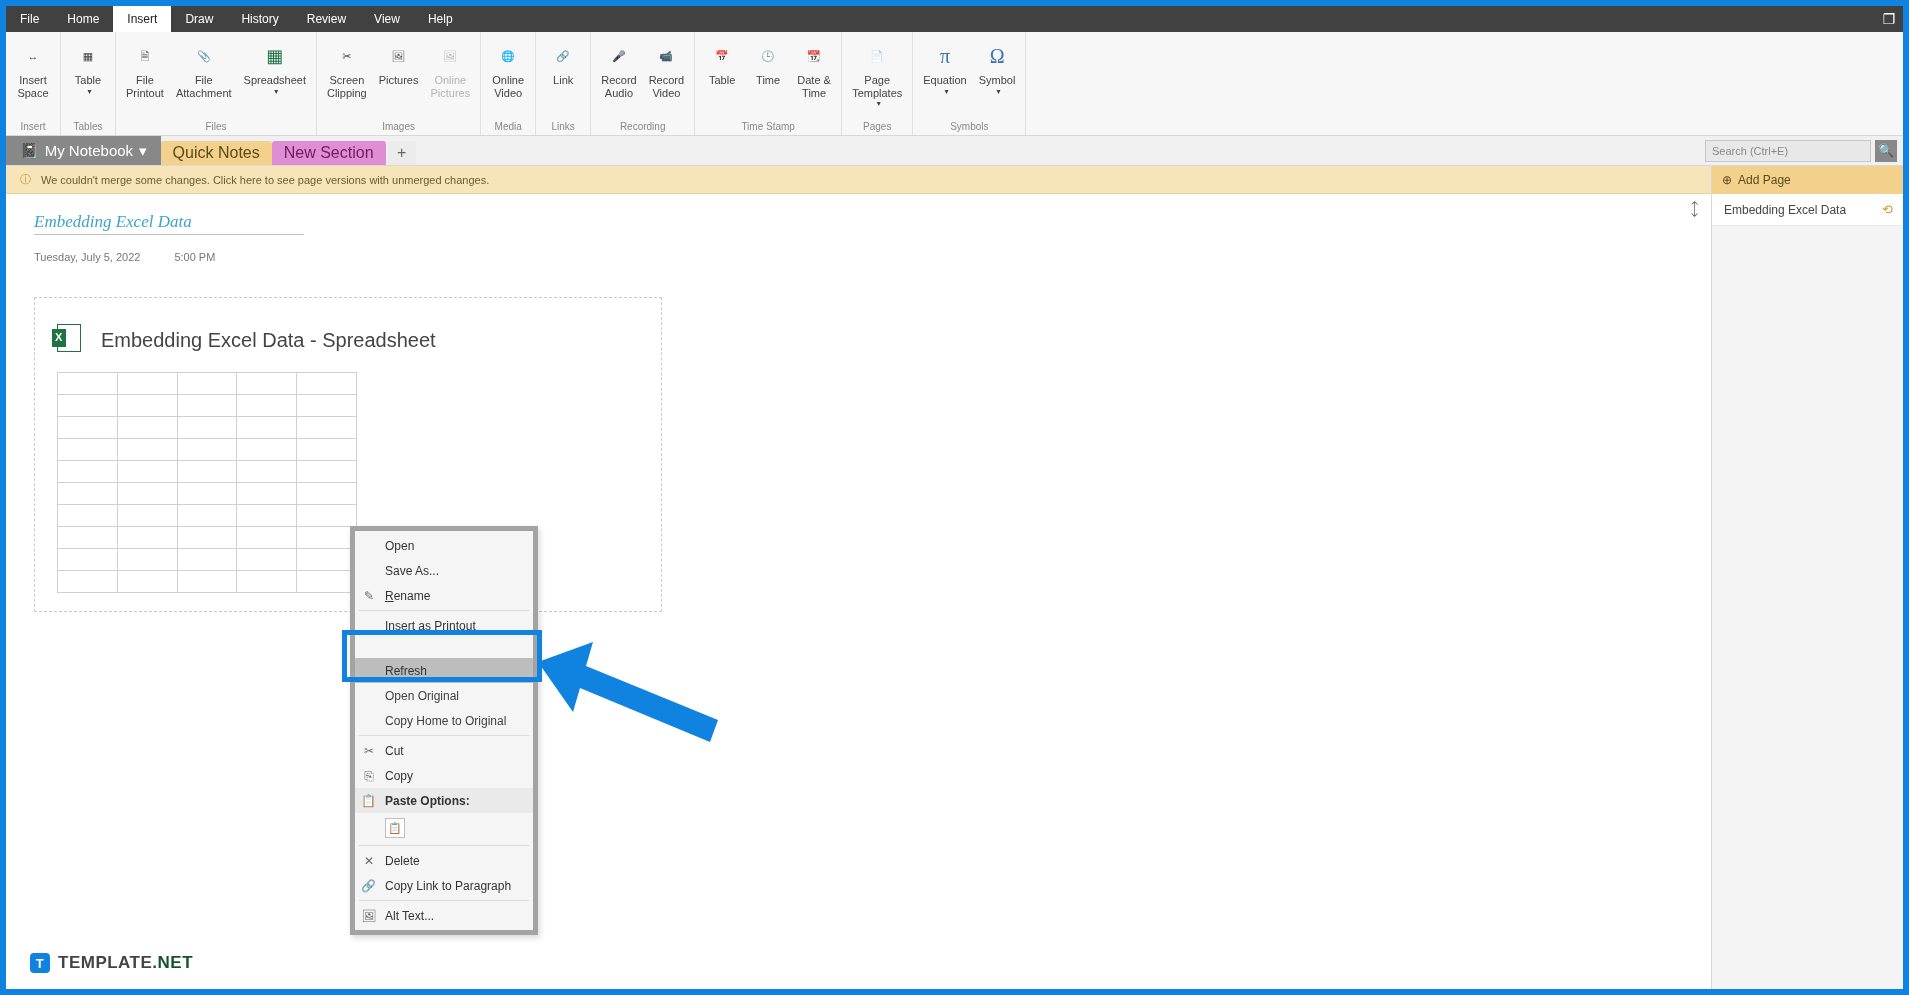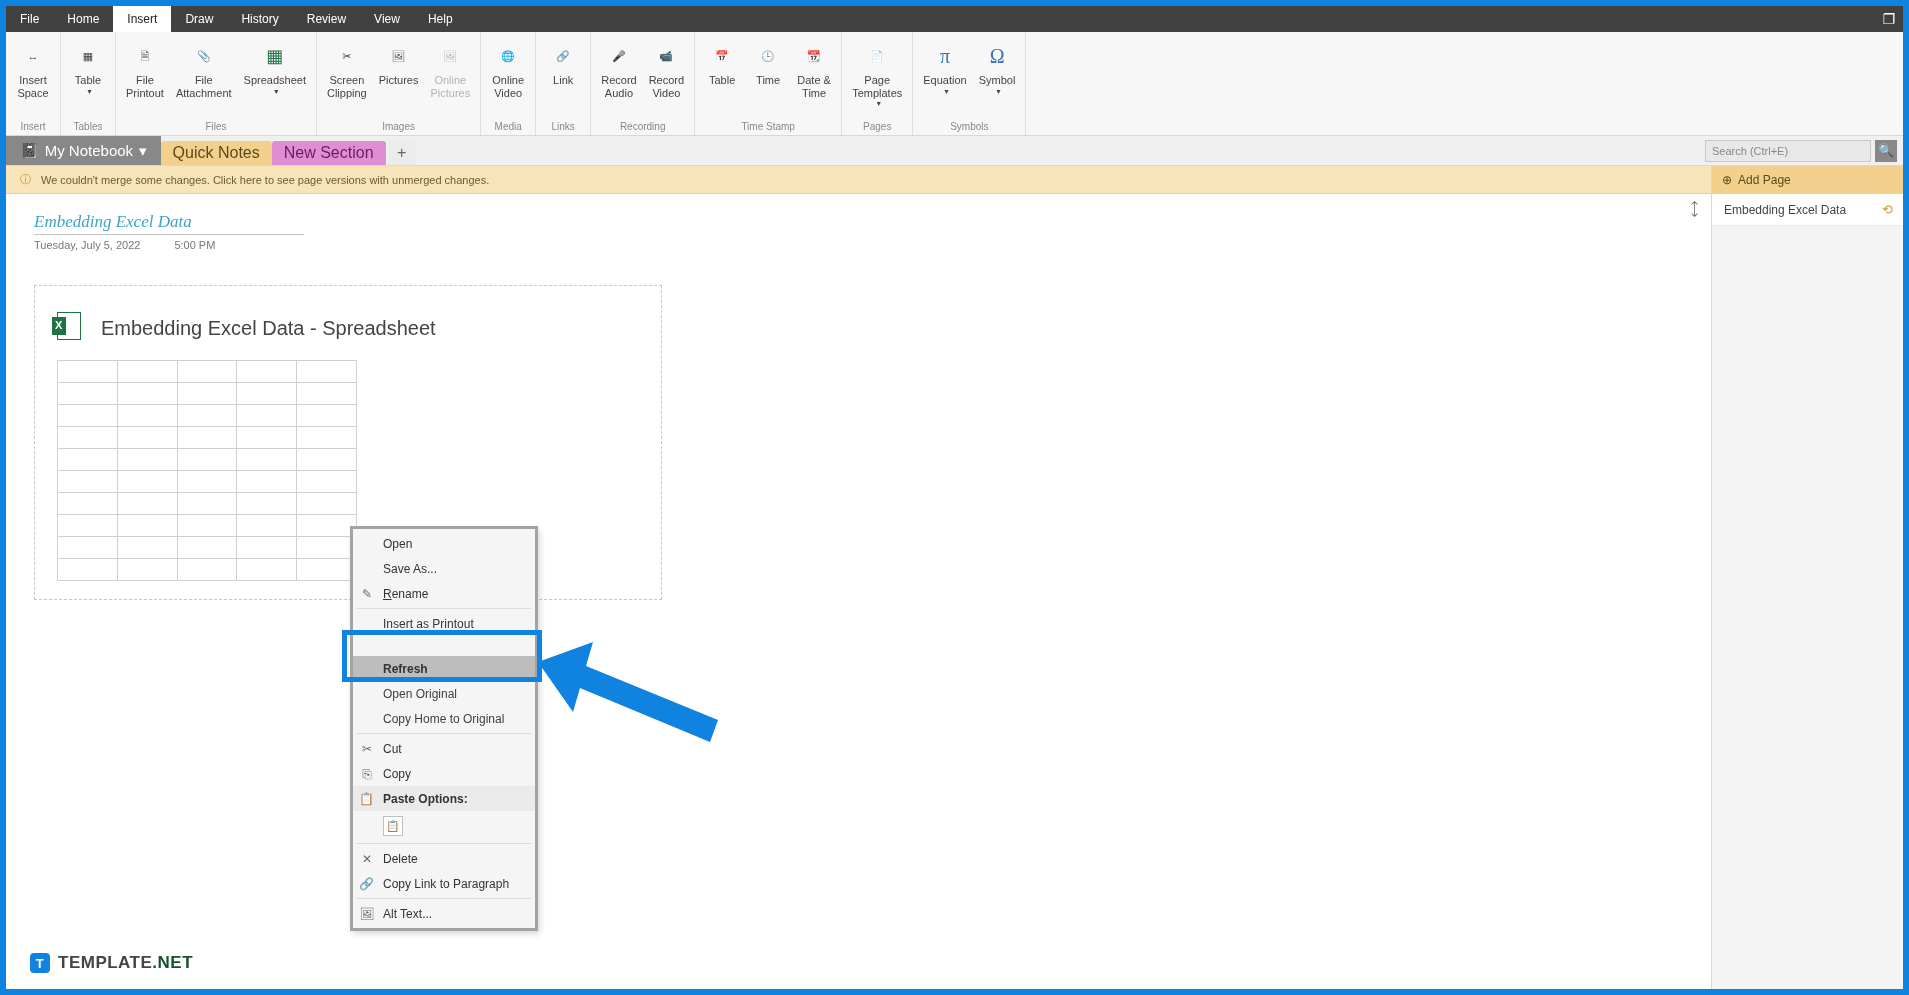--- a/index.html
+++ b/index.html
@@ -35,40 +35,40 @@
 .search-btn { width: 22px; height: 22px; background: #888; display: flex; align-items: center; justify-content: center; color: #fff; margin-right: 6px;}
 
 
 .main-row { flex: 1; display: flex; overflow: hidden; }
 .canvas { flex: 1; display: flex; flex-direction: column; position: relative; }
 .merge-bar { background: #f8e4b9; color: #6b5a33; font-size: 11px; padding: 6px 14px; border-bottom: 1px solid #e5d190; display:flex; align-items:center; gap:10px;}
 .merge-bar .info-icon { font-size:11px; color:#c0921a; }
 
 .page-area { flex: 1; padding: 18px 28px 0 28px; position: relative; overflow: hidden; }
 .page-title-line { color: #3fa3c9; font-size: 17px; font-style: italic; padding-bottom: 2px; border-bottom: 1px solid #c4c4c4; width: 270px; font-family: "Segoe UI Light","Segoe UI";}
-.page-meta { color: #777; font-size: 11px; display: flex; gap: 34px; margin-top: 4px; }
+.page-meta { color: #777; font-size: 11px; display: flex; gap: 34px; margin-top: 16px; }
 
 .fullscreen-icon { position: absolute; top: 6px; right: 10px; color: #666; font-size: 16px; transform: rotate(45deg);}
 
 .embed-frame { margin-top: 34px; border: 1px dashed #c9c9c9; width: 628px; padding: 12px 14px 18px 14px; position: relative;}
 .embed-header { display: flex; align-items: flex-end; gap: 20px; font-size: 20px; color: #444; font-weight: 300; margin: 14px 0 4px 8px; font-family: "Segoe UI Light","Segoe UI";}
 .xl-icon { width: 24px; height: 28px; background: #fff; border: 1px solid #1f7244; position: relative; }
 .xl-icon::before { content:""; position:absolute; left:-6px; top:4px; width:14px; height:18px; background:#1f7244; }
 .xl-icon::after { content:"X"; position:absolute; left:-3px; top:6px; color:#fff; font-size:11px; font-weight:bold;}
 .embed-grid { width: 300px; margin-left: 8px; margin-top: 20px;}
 .embed-grid table { border-collapse: collapse; width: 100%; }
 .embed-grid td { border: 1px solid #d0d0d0; height: 22px; width: 60px; }
 
 
-.ctx-menu { position: absolute; left: 344px; top: 332px; width: 188px; background: #f5f5f5; border: 3px solid #a3a3a3; box-shadow: 2px 3px 6px rgba(0,0,0,.15); font-size: 12px; color: #333; padding: 2px 0;}
+.ctx-menu { position: absolute; left: 344px; top: 332px; width: 188px; background: #f5f5f5; border: 5px solid #a3a3a3; box-shadow: 2px 3px 6px rgba(0,0,0,.15); font-size: 12px; color: #333; padding: 2px 0;}
 .ctx-item { display: flex; align-items: center; height: 25px; padding: 0 10px 0 30px; position: relative; cursor: pointer;}
 .ctx-item .ic { position: absolute; left: 6px; width: 16px; text-align: center; font-size: 12px; color: #666;}
 .ctx-item.disabled { color: #404040; }
 .ctx-item.header-item { font-weight: bold; background: #eaeaea; }
-.ctx-item.highlighted { background: #bdbdbd; font-weight: bold; }
+.ctx-item.highlighted { background: #bdbdbd; }
 .ctx-sep { height: 1px; background: #dcdcdc; margin: 2px 4px; }
 .ctx-highlight-box { position: absolute; left: 336px; top: 436px; width: 200px; height: 52px; border: 5px solid #1082e0; pointer-events: none;}
 .ctx-paste-icon-row { height: 30px; padding-left: 30px; display:flex; align-items:center;}
 .ctx-paste-icon-row .paste-ic { width:20px; height:20px; border:1px solid #c0c0c0; background:#fff; display:flex; align-items:center; justify-content:center; font-size:11px; color:#b58a2a;}
 .underline-first::first-letter { text-decoration: underline; }
 
 
 .arrow-anno { position: absolute; left: 532px; top: 448px; pointer-events: none; }
 .arrow-anno svg { overflow: visible; }
 

